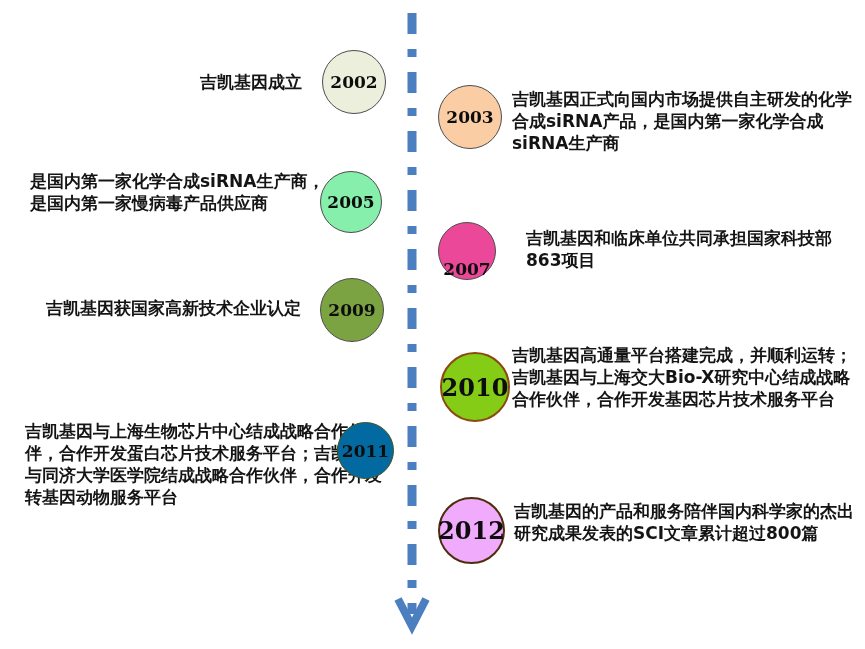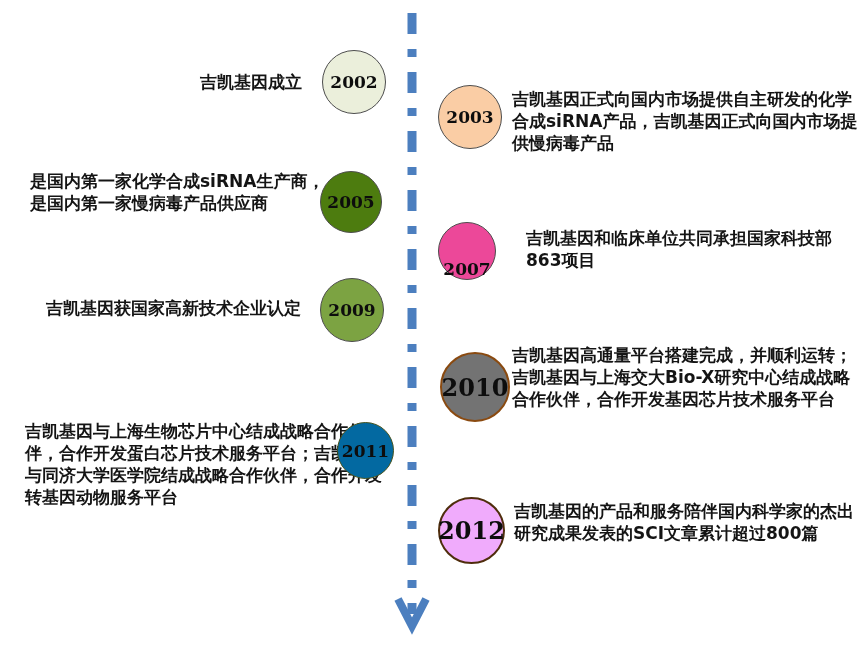--- a/index.html
+++ b/index.html
@@ -54,46 +54,46 @@
     <div class="desc right-align" style="left:90px;top:71px;width:212px;">吉凯基因成立</div>
     <div class="circle" style="left: 322px; top: 50px; width: 64px; height: 64px; background-color: rgb(235, 239, 219); border-color: rgb(77, 77, 77);">
       <span class="year">2002</span>
     </div>
   </div>
 
   <div class="event">
     <div class="circle" style="left: 438px; top: 85px; width: 64px; height: 64px; background-color: rgb(250, 205, 165); border-color: rgb(77, 77, 77);">
       <span class="year">2003</span>
     </div>
-    <div class="desc" style="left:512px;top:88px;width:350px;">吉凯基因正式向国内市场提供自主研发的化学合成siRNA产品，吉凯基因正式向国内市场提供慢病毒产品</div>
+    <div class="desc" style="left:512px;top:88px;width:350px;">吉凯基因正式向国内市场提供自主研发的化学合成siRNA产品，是国内第一家化学合成siRNA生产商</div>
   </div>
 
   <div class="event">
     <div class="desc" style="left:30px;top:170px;width:300px;">是国内第一家化学合成siRNA生产商，是国内第一家慢病毒产品供应商</div>
-    <div class="circle" style="left: 320px; top: 171px; width: 62px; height: 62px; background-color: #4d7c0f; border-color: rgb(77, 77, 77); text-align: center;">
+    <div class="circle" style="left: 320px; top: 171px; width: 62px; height: 62px; background-color: #86efac; border-color: rgb(77, 77, 77); text-align: center;">
       <span class="year">2005</span>
     </div>
   </div>
 
   <div class="event">
     <div class="circle" style="left: 438px; top: 222px; width: 58px; height: 58px; background-color: #ec4899; border-color: rgb(77, 77, 77); align-items: flex-end;">
       <span class="year">2007</span>
     </div>
     <div class="desc" style="left:526px;top:227px;width:332px;">吉凯基因和临床单位共同承担国家科技部863项目</div>
   </div>
 
   <div class="event">
     <div class="desc" style="left:46px;top:297px;width:278px;">吉凯基因获国家高新技术企业认定</div>
     <div class="circle" style="left: 320px; top: 278px; width: 64px; height: 64px; background-color: rgb(124, 163, 66); border-color: rgb(77, 77, 77); justify-content: center;">
       <span class="year">2009</span>
     </div>
   </div>
 
   <div class="event">
-    <div class="circle big" style="left: 440px; top: 352px; width: 70px; height: 70px; border-width: 2px; background-color: #737373; border-color: rgb(138, 74, 16);">
+    <div class="circle big" style="left: 440px; top: 352px; width: 70px; height: 70px; border-width: 2px; background-color: #84cc16; border-color: rgb(138, 74, 16);">
       <span class="year">2010</span>
     </div>
     <div class="desc" style="left:512px;top:344px;width:352px;">吉凯基因高通量平台搭建完成，并顺利运转；吉凯基因与上海交大Bio-X研究中心结成战略合作伙伴，合作开发基因芯片技术服务平台</div>
   </div>
 
   <div class="event">
     <div class="desc" style="left:25px;top:420px;width:358px;">吉凯基因与上海生物芯片中心结成战略合作伙伴，合作开发蛋白芯片技术服务平台；吉凯基因与同济大学医学院结成战略合作伙伴，合作开发转基因动物服务平台</div>
     <div class="circle" style="left: 337px; top: 422px; width: 57px; height: 57px; background-color: #0369a1; border-color: rgb(71, 83, 31);">
       <span class="year">2011</span>
     </div>

